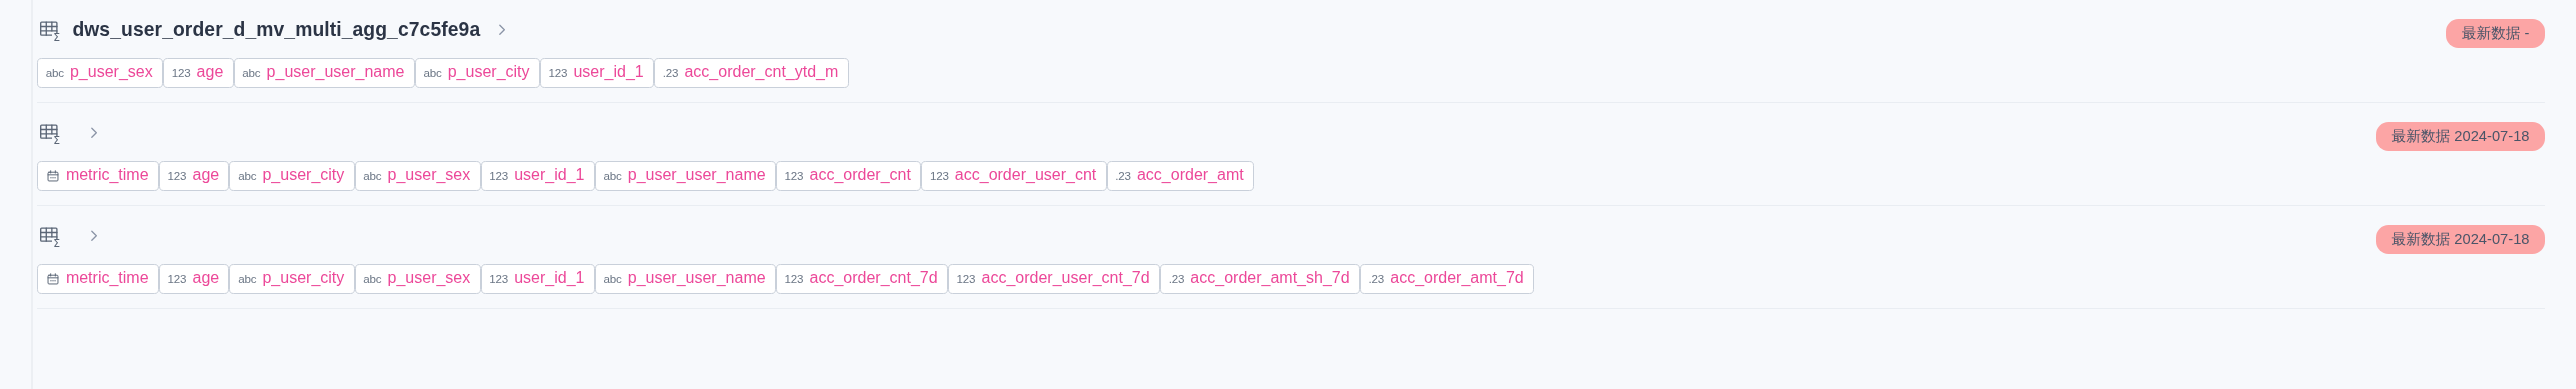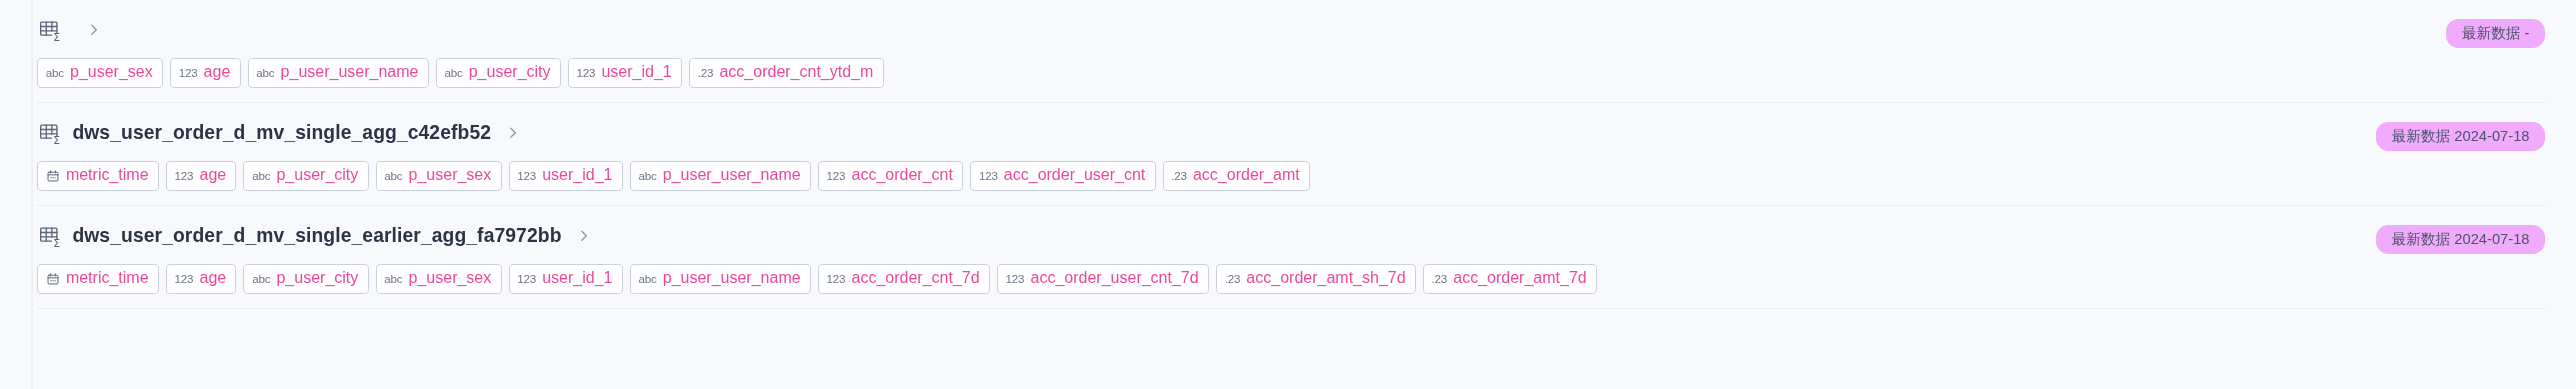--- a/index.html
+++ b/index.html
@@ -50,34 +50,33 @@
   }
   .chevron{
     margin-left:14px;
     display:flex;align-items:center;
     color:#8a94a6;
   }
   .badge{
     position:absolute;
     right:0;
     top:1.5px;
-    background:#f0abfc;
+    background:#fca5a5;
     color:#4a5568;
     border-radius:12.4px;
     font-size:14.7px;
     line-height:1;
     padding:7px 15.5px 7.7px 15.5px;
     white-space:nowrap;
   }
   .tags{
     display:flex;
     flex-wrap:nowrap;
     align-items:center;
     margin-top:14.7px;
-    gap:7px;
   }
   .tag{
     display:inline-flex;
     align-items:center;
     gap:6.2px;
     border:0.8px solid #c9d0da;
     border-radius:4.6px;
     background:#ffffff;
     padding:4.6px 9.3px 5.4px 7.7px;
     font-size:16px;
@@ -108,20 +107,21 @@
         <span class="tbl-icon" style="position:relative;">
           <svg width="21.6" height="21.6" viewBox="0 0 24 24" fill="none" stroke="#5b6676" stroke-width="1.5" stroke-linecap="round" stroke-linejoin="round">
     <rect x="3" y="3.5" width="18" height="14.5" rx="1"></rect>
     <line x1="3" y1="8.3" x2="21" y2="8.3"></line>
     <line x1="3" y1="13.2" x2="21" y2="13.2"></line>
     <line x1="9.2" y1="3.5" x2="9.2" y2="18"></line>
     <line x1="15.4" y1="3.5" x2="15.4" y2="13.2"></line>
   </svg>
             <span style="position:absolute;right:-0.8px;bottom:-2.3px;font-size:10.8px;line-height:1;color:#5b6676;background:#f7f9fc;padding:0 0.8px;font-family:'DejaVu Sans',sans-serif;">Σ</span>
         </span>
+        <span class="title">dws_user_order_d_mv_multi_agg_c7c5fe9a</span>
         <span class="chevron">
             <svg width="15.5" height="15.5" viewBox="0 0 24 24" fill="none" stroke="#8a94a6" stroke-width="2" stroke-linecap="round" stroke-linejoin="round">
               <polyline points="9 5 16 12 9 19"></polyline>
             </svg>
           </span>
         <span class="badge">最新数据 -</span>
       </div>
       <div class="tags">
           <span class="tag">
        <span class="tg">abc</span>
@@ -156,21 +156,20 @@
         <span class="tbl-icon" style="position:relative;">
           <svg width="21.6" height="21.6" viewBox="0 0 24 24" fill="none" stroke="#5b6676" stroke-width="1.5" stroke-linecap="round" stroke-linejoin="round">
     <rect x="3" y="3.5" width="18" height="14.5" rx="1"></rect>
     <line x1="3" y1="8.3" x2="21" y2="8.3"></line>
     <line x1="3" y1="13.2" x2="21" y2="13.2"></line>
     <line x1="9.2" y1="3.5" x2="9.2" y2="18"></line>
     <line x1="15.4" y1="3.5" x2="15.4" y2="13.2"></line>
   </svg>
             <span style="position:absolute;right:-0.8px;bottom:-2.3px;font-size:10.8px;line-height:1;color:#5b6676;background:#f7f9fc;padding:0 0.8px;font-family:'DejaVu Sans',sans-serif;">Σ</span>
         </span>
-        <span class="title">dws_user_order_d_mv_single_agg_c42efb52</span>
         <span class="chevron">
             <svg width="15.5" height="15.5" viewBox="0 0 24 24" fill="none" stroke="#8a94a6" stroke-width="2" stroke-linecap="round" stroke-linejoin="round">
               <polyline points="9 5 16 12 9 19"></polyline>
             </svg>
           </span>
         <span class="badge">最新数据 2024-07-18</span>
       </div>
       <div class="tags">
           <span class="tag">
        <span class="tg">
@@ -227,21 +226,20 @@
         <span class="tbl-icon" style="position:relative;">
           <svg width="21.6" height="21.6" viewBox="0 0 24 24" fill="none" stroke="#5b6676" stroke-width="1.5" stroke-linecap="round" stroke-linejoin="round">
     <rect x="3" y="3.5" width="18" height="14.5" rx="1"></rect>
     <line x1="3" y1="8.3" x2="21" y2="8.3"></line>
     <line x1="3" y1="13.2" x2="21" y2="13.2"></line>
     <line x1="9.2" y1="3.5" x2="9.2" y2="18"></line>
     <line x1="15.4" y1="3.5" x2="15.4" y2="13.2"></line>
   </svg>
             <span style="position:absolute;right:-0.8px;bottom:-2.3px;font-size:10.8px;line-height:1;color:#5b6676;background:#f7f9fc;padding:0 0.8px;font-family:'DejaVu Sans',sans-serif;">Σ</span>
         </span>
-        <span class="title">dws_user_order_d_mv_single_earlier_agg_fa7972bb</span>
         <span class="chevron">
             <svg width="15.5" height="15.5" viewBox="0 0 24 24" fill="none" stroke="#8a94a6" stroke-width="2" stroke-linecap="round" stroke-linejoin="round">
               <polyline points="9 5 16 12 9 19"></polyline>
             </svg>
           </span>
         <span class="badge">最新数据 2024-07-18</span>
       </div>
       <div class="tags">
           <span class="tag">
        <span class="tg">

